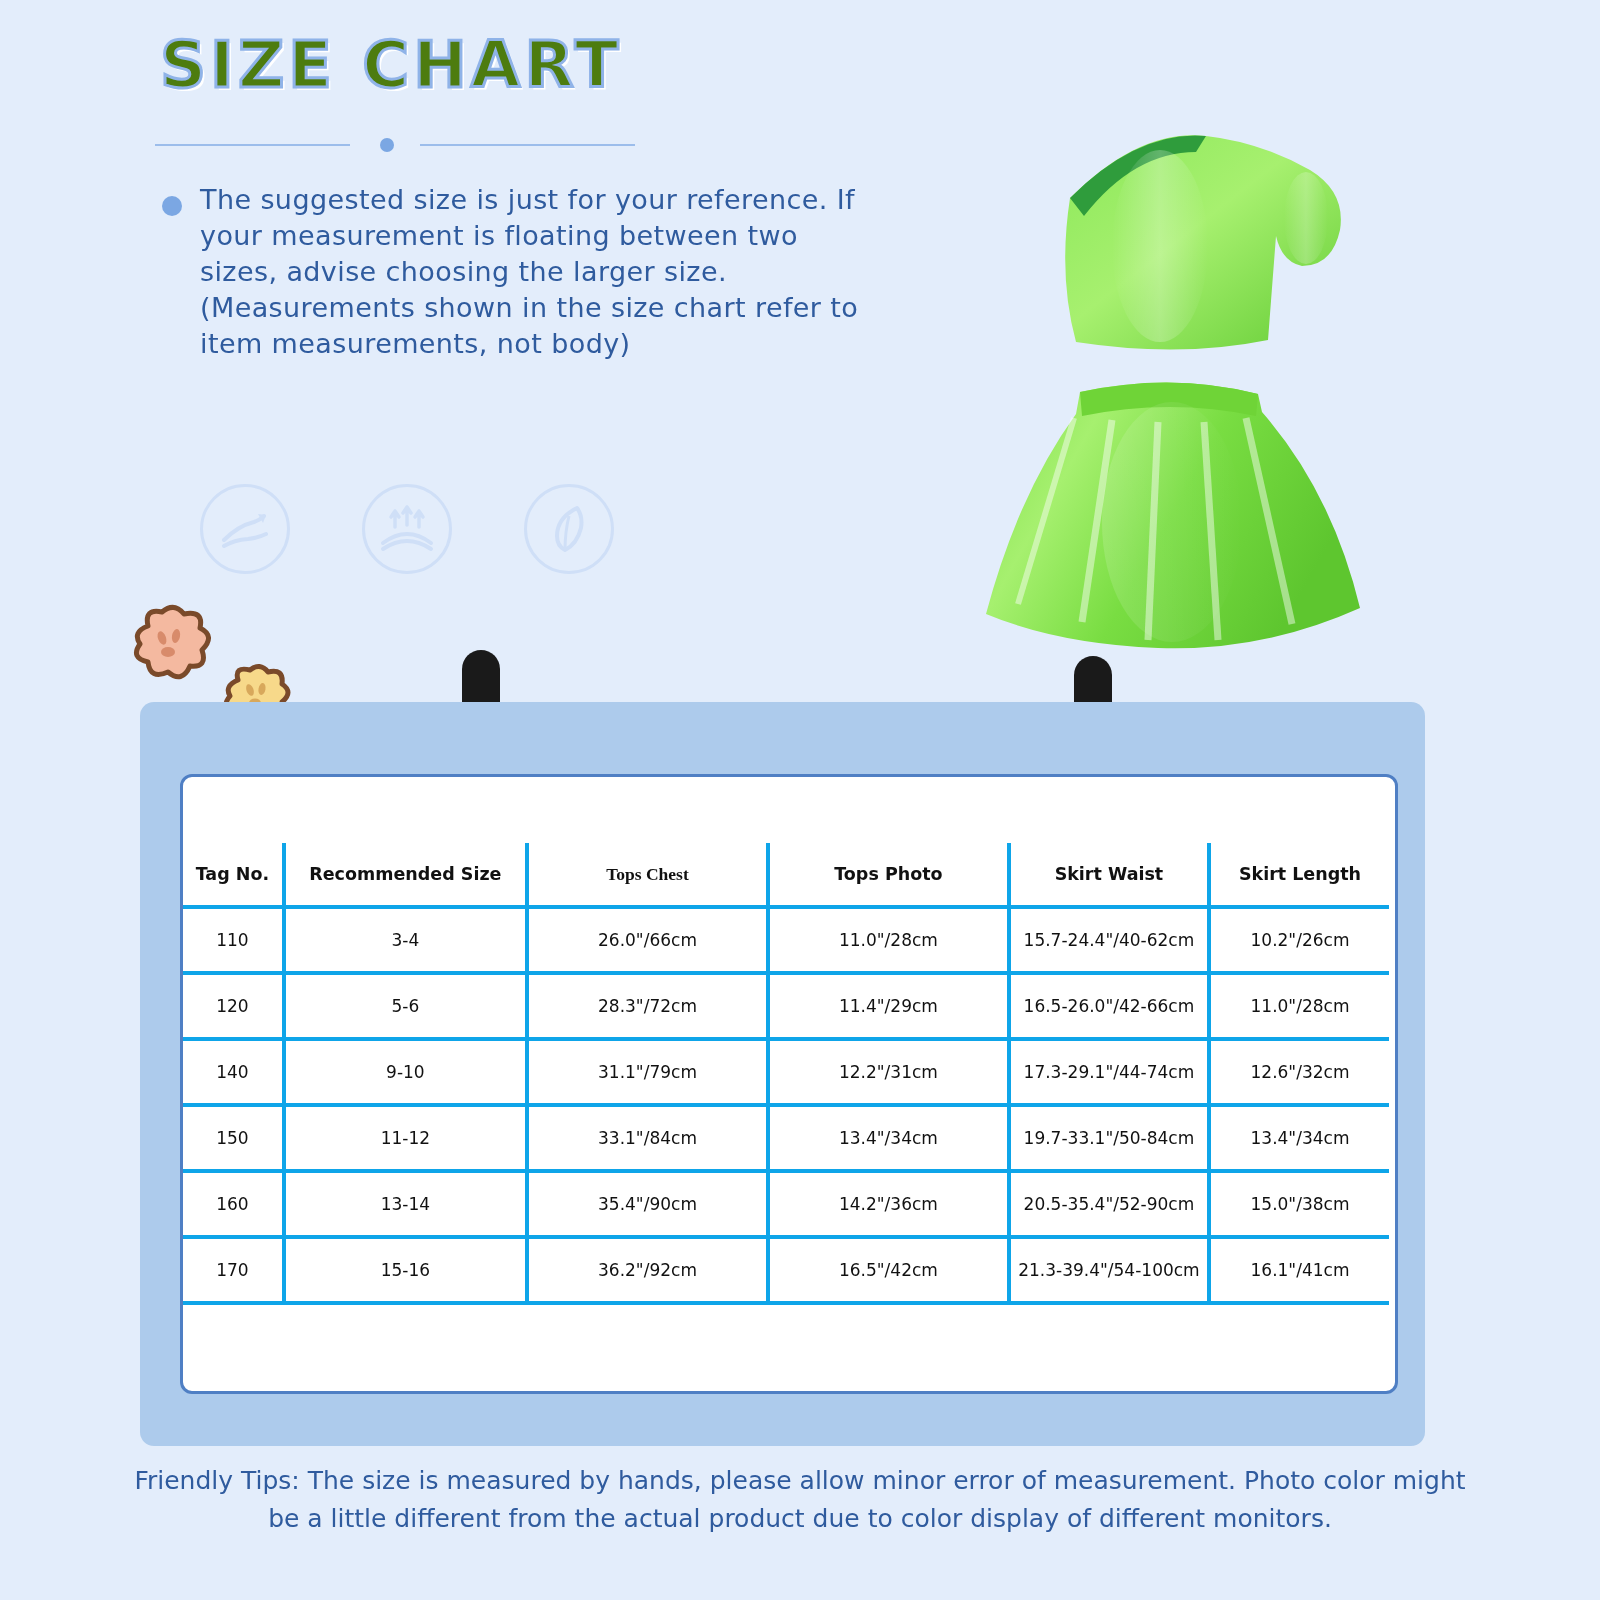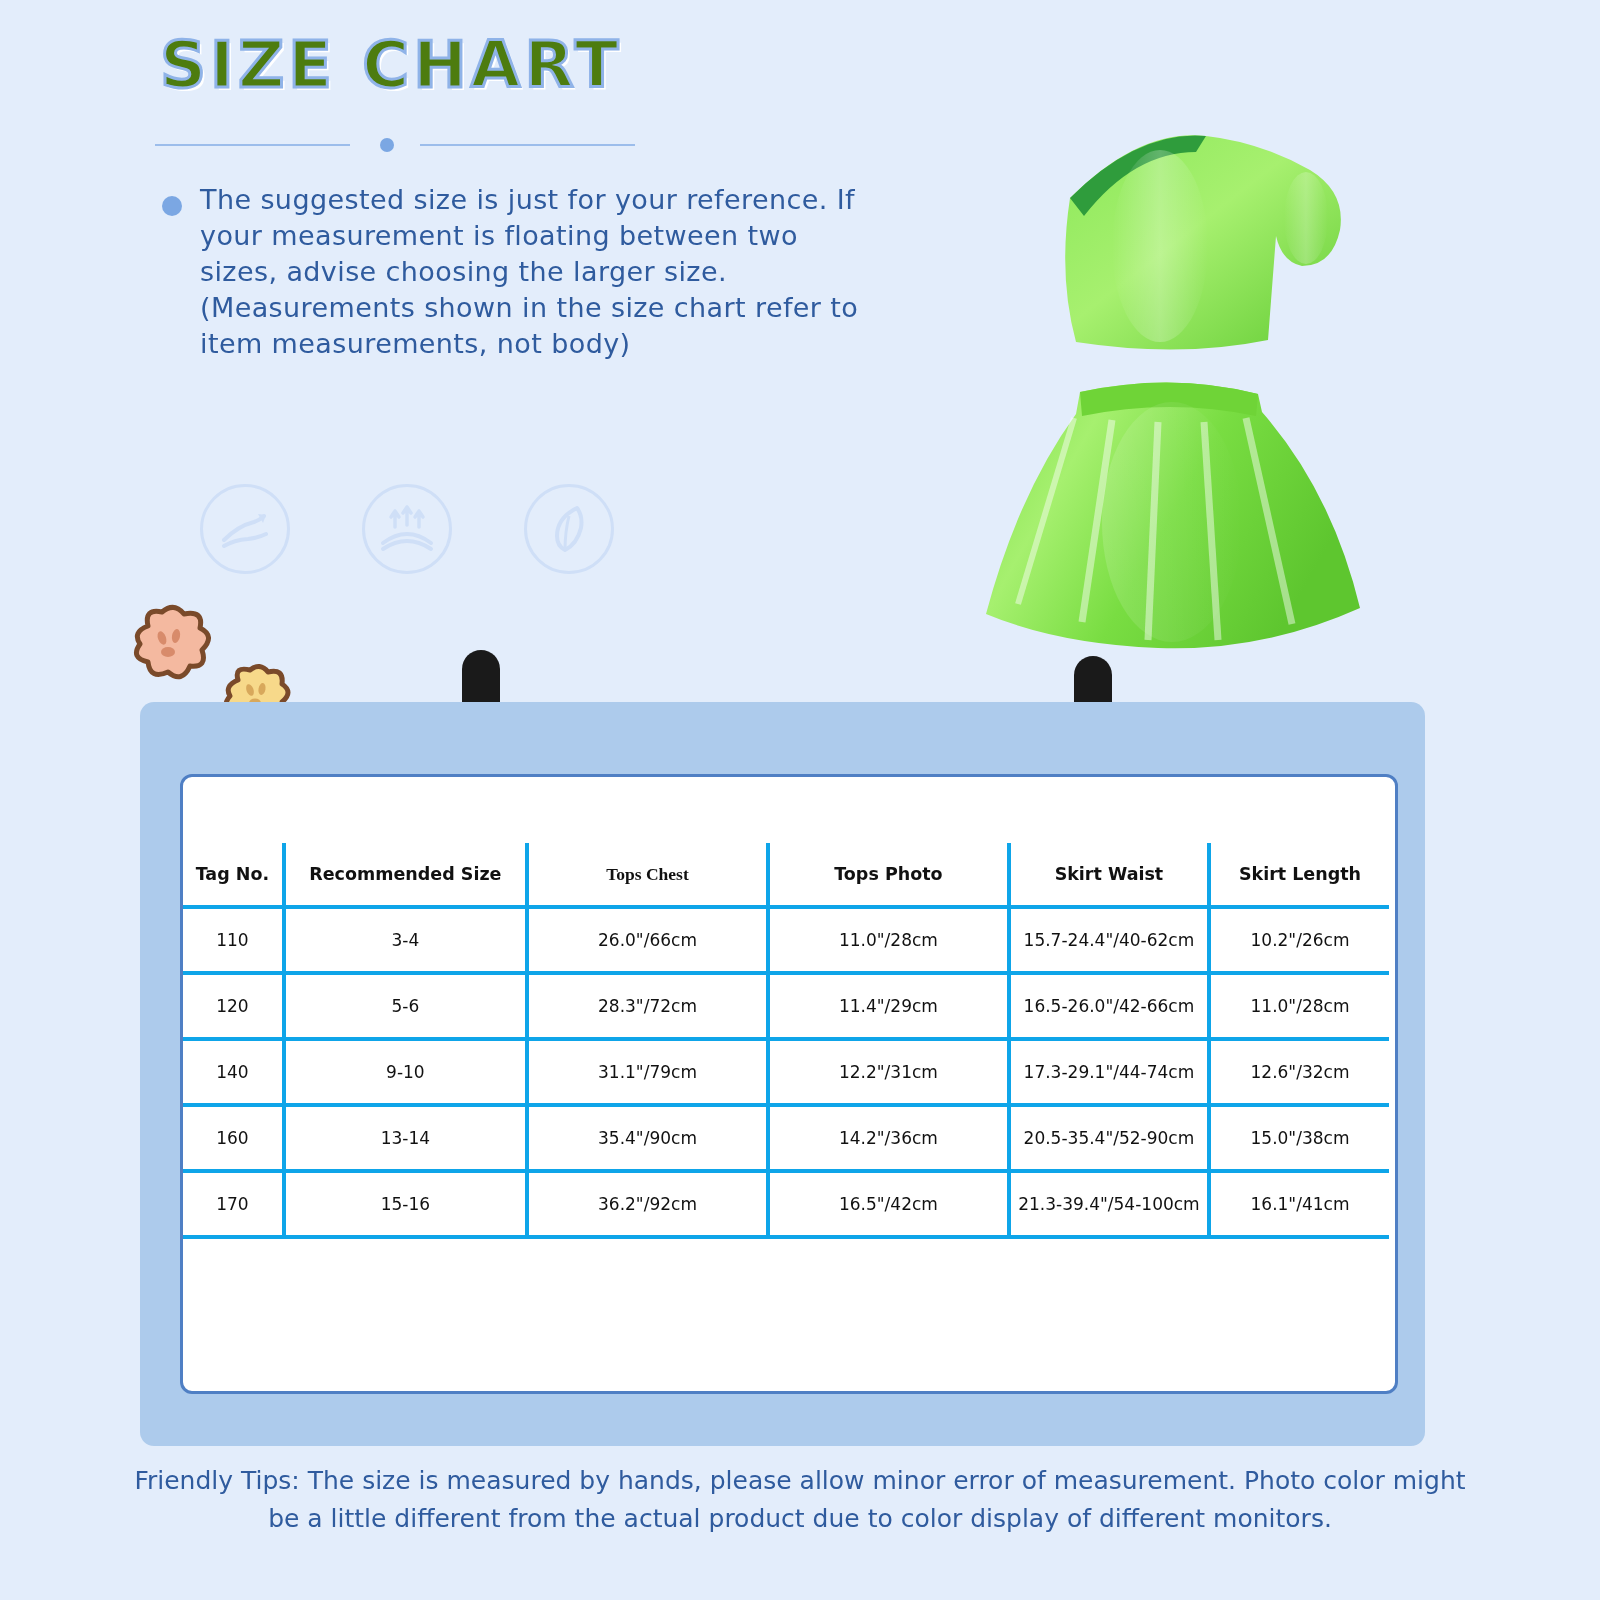--- a/index.html
+++ b/index.html
@@ -334,20 +334,28 @@
         </tr>
         <tr>
           <td>140</td>
           <td>9-10</td>
           <td>31.1"/79cm</td>
           <td>12.2"/31cm</td>
           <td>17.3-29.1"/44-74cm</td>
           <td>12.6"/32cm</td>
         </tr>
         <tr>
+          <td>150</td>
+          <td>11-12</td>
+          <td>33.1"/84cm</td>
+          <td>13.4"/34cm</td>
+          <td>19.7-33.1"/50-84cm</td>
+          <td>13.4"/34cm</td>
+        </tr>
+        <tr>
           <td>160</td>
           <td>13-14</td>
           <td>35.4"/90cm</td>
           <td>14.2"/36cm</td>
           <td>20.5-35.4"/52-90cm</td>
           <td>15.0"/38cm</td>
         </tr>
         <tr>
           <td>170</td>
           <td>15-16</td>

